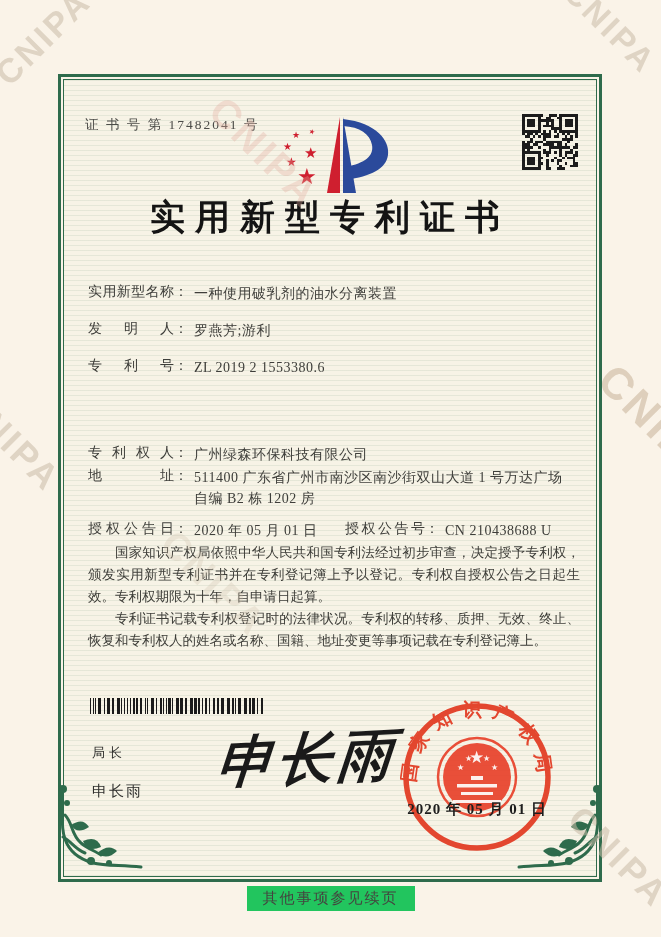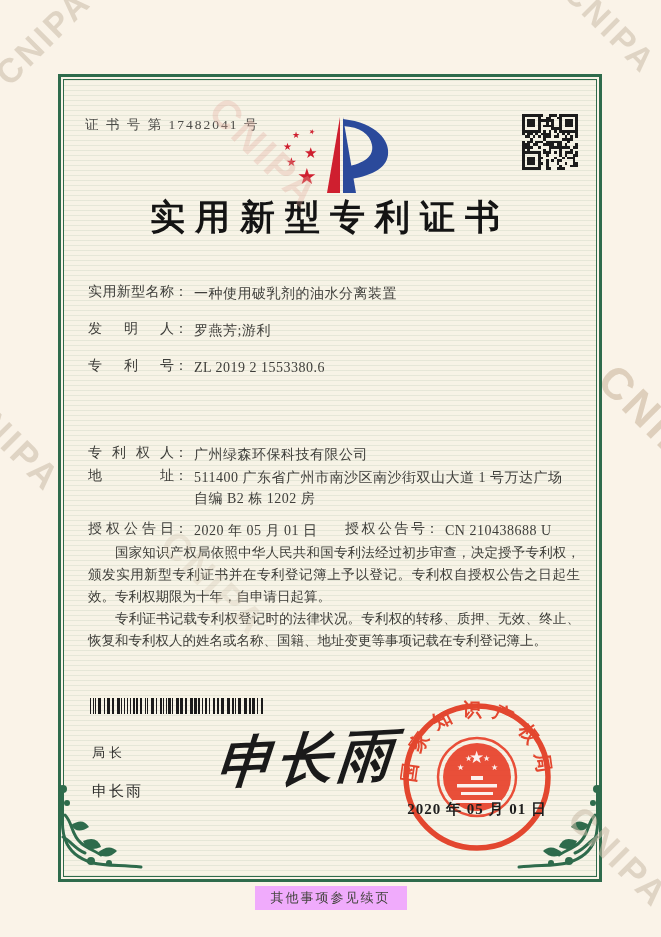--- a/index.html
+++ b/index.html
@@ -78,21 +78,21 @@
   .seal svg { position:absolute; inset:0; opacity:0.93; }
   .seal-date { position:absolute; left:-6px; top:100px; width:166px; text-align:center;
                font-size:15px; letter-spacing:1px; color:#1d1d1d; font-weight:bold; }
   
   .page-num { position:absolute; left:0; top:768px; width:100%; text-align:center;
               font-size:12.5px; letter-spacing:1px; color:#3c3c38; }
   .flourish { position:absolute; width:90px; height:90px; z-index:3; }
   .flourish.fl-left  { left:-8px; top:704px; }
   .flourish.fl-right { right:-8px; top:704px; transform:scaleX(-1); }
   .footer-note { position:absolute; left:50%; top:886px; transform:translateX(-50%);
-                 background:#f0abfc; padding:3px 16px; font-size:13px; letter-spacing:2px;
+                 background:#22c55e; padding:3px 16px; font-size:15px; letter-spacing:2px;
                  color:#44443f; z-index:4; }
 </style>
 </head>
 <body>
 
 <span class="wm wm1">CNIPA</span>
 <span class="wm wm2">CNIPA</span>
 <span class="wm wm3">CNIPA</span>
 <span class="wm wm4">CNIPA</span>
 <span class="wm wm5">CNIPA</span>

